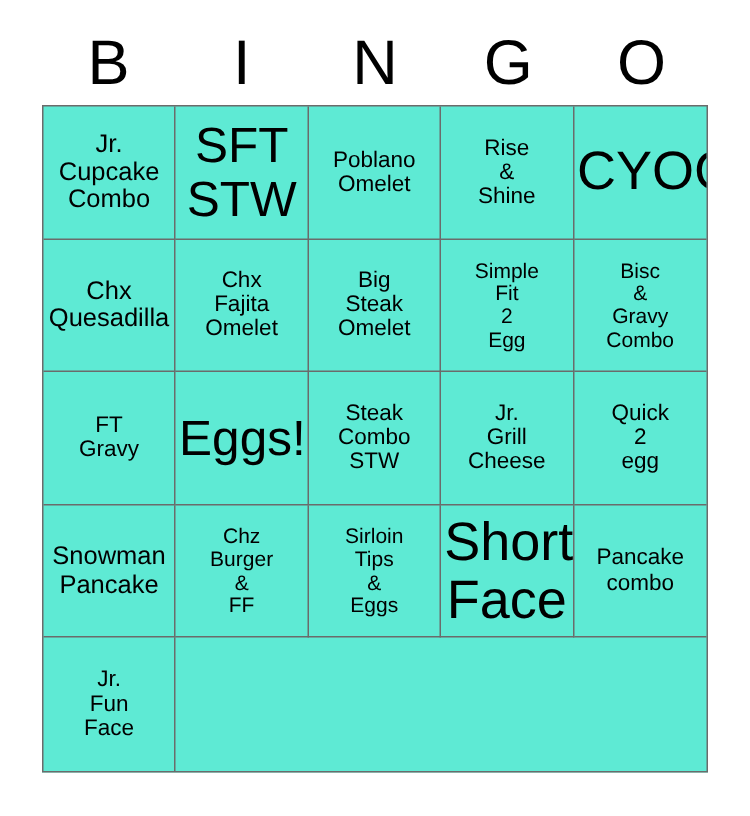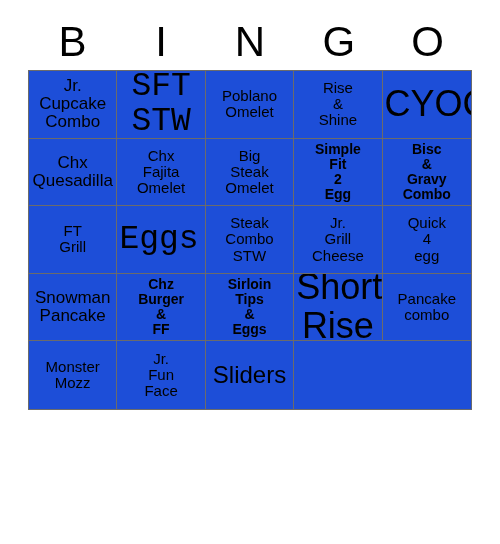--- a/index.html
+++ b/index.html
@@ -36,27 +36,27 @@
     line-height: 1;
     font-weight: 400;
     letter-spacing: 0px;
     color: #000;
   }
   .grid {
     position: absolute;
     left: 28px;
     top: 70px;
     width: 444px;
-    height: 340px;
+    height: 445px;
     border: 1px solid #6b6b6b;
     box-sizing: border-box;
     display: grid;
     grid-template-columns: repeat(5, 1fr);
     grid-template-rows: repeat(5, 1fr);
-    background: #1d4ed8;
+    background: #5eead4;
   }
   .cell {
     border-right: 1px solid #6b6b6b;
     border-bottom: 1px solid #6b6b6b;
     box-sizing: border-box;
     display: flex;
     align-items: center;
     justify-content: center;
     text-align: center;
     padding: 1px 2px;
@@ -64,26 +64,26 @@
   }
   .cell:nth-child(5n) { border-right: none; }
   .cell:nth-child(n+21) { border-bottom: none; }
   .cell-text {
     display: block;
     width: 100%;
     white-space: pre-line;
     line-height: 1.08;
   }
   
-  .fs-xxl .cell-text { font-size: 33px; font-family: Liberation Mono, monospace; }
+  .fs-xxl .cell-text { font-size: 33px; }
   .fs-xl  .cell-text { font-size: 36px; }
   .fs-lg  .cell-text { font-size: 24px; }
   .fs-md  .cell-text { font-size: 15px; }
   .fs-sm  .cell-text { font-size: 17px; }
-  .fs-xs  .cell-text { font-size: 14px; font-weight: bold; }
+  .fs-xs  .cell-text { font-size: 14px; }
 </style>
 </head>
 <body>
 
 <div id="card">
 
   <div class="header-row">
     <div class="header-letter">B</div>
     <div class="header-letter">I</div>
     <div class="header-letter">N</div>
@@ -134,71 +134,64 @@
 Egg</span>
       </div>
       <div class="cell fs-xs">
         <span class="cell-text">Bisc
 &amp;
 Gravy
 Combo</span>
       </div>
       <div class="cell fs-md">
         <span class="cell-text">FT
-Grill</span>
+Gravy</span>
       </div>
       <div class="cell fs-xxl">
         <span class="cell-text">Eggs!</span>
       </div>
       <div class="cell fs-md">
         <span class="cell-text">Steak
 Combo
 STW</span>
       </div>
       <div class="cell fs-md">
         <span class="cell-text">Jr.
 Grill
 Cheese</span>
       </div>
       <div class="cell fs-md">
         <span class="cell-text">Quick
-4
+2
 egg</span>
       </div>
       <div class="cell fs-sm">
         <span class="cell-text">Snowman
 Pancake</span>
       </div>
       <div class="cell fs-xs">
         <span class="cell-text">Chz
 Burger
 &amp;
 FF</span>
       </div>
       <div class="cell fs-xs">
         <span class="cell-text">Sirloin
 Tips
 &amp;
 Eggs</span>
       </div>
       <div class="cell fs-xl">
         <span class="cell-text">Short
-Rise</span>
+Face</span>
       </div>
       <div class="cell fs-md">
         <span class="cell-text">Pancake
 combo</span>
       </div>
       <div class="cell fs-md">
-        <span class="cell-text">Monster
-Mozz</span>
-      </div>
-      <div class="cell fs-md">
         <span class="cell-text">Jr.
 Fun
 Face</span>
-      </div>
-      <div class="cell fs-lg">
-        <span class="cell-text">Sliders</span>
       </div>
     </div>
 
 </div>
 
 </body></html>

